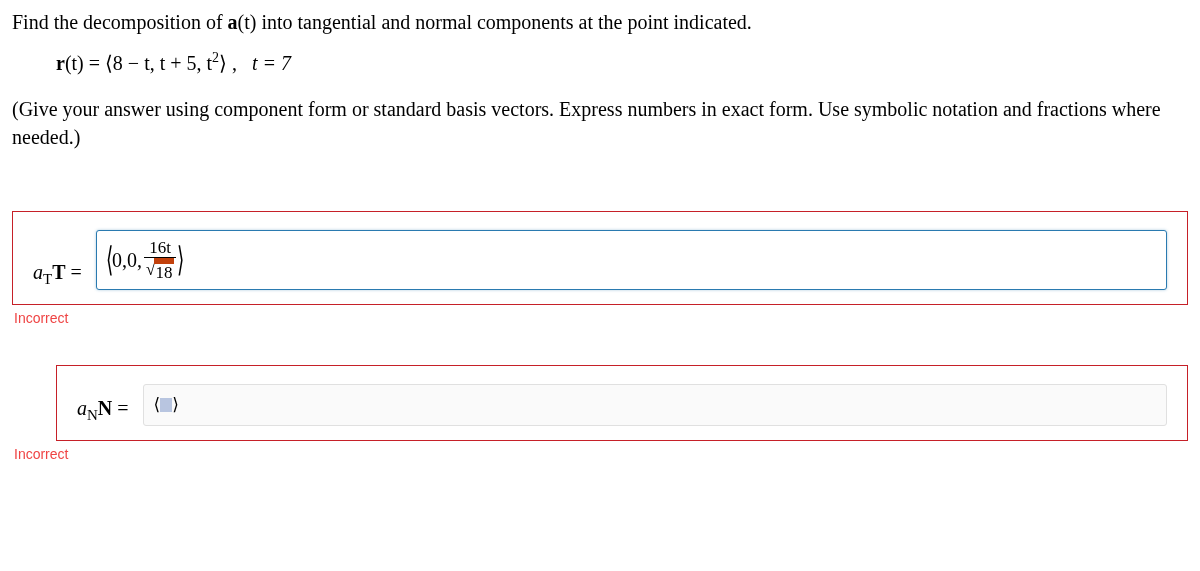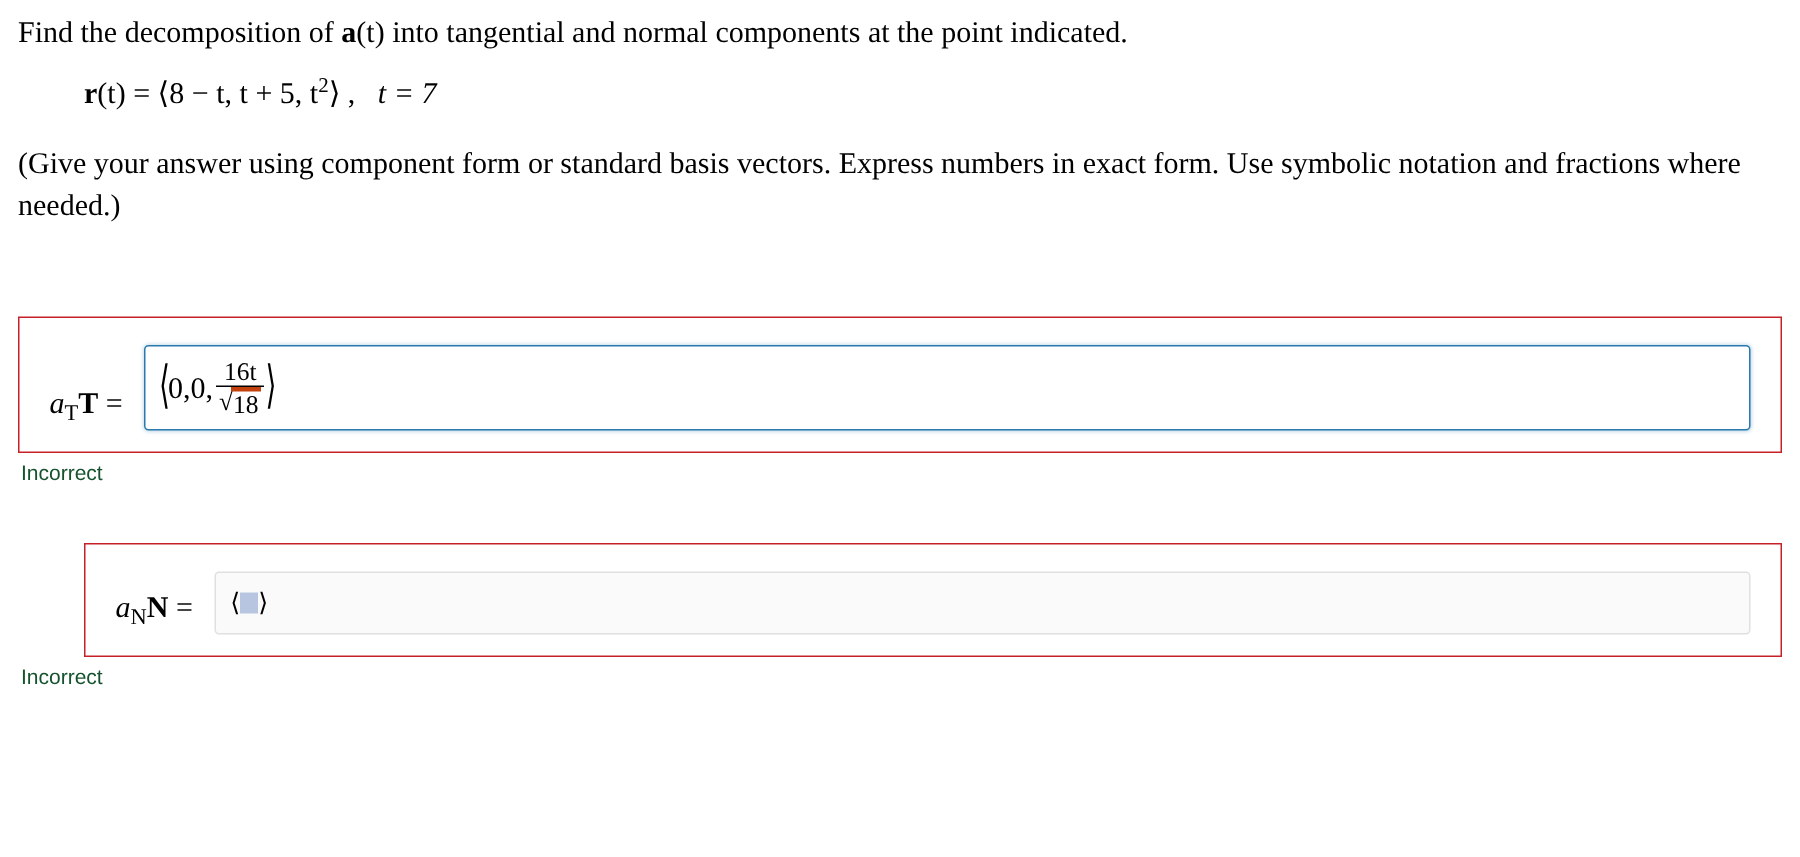--- a/index.html
+++ b/index.html
@@ -68,39 +68,39 @@
     line-height: 1.05;
     margin: 0 2px;
   }
   .frac .num { padding: 0 2px; }
   .frac .den { border-top: 1px solid #000; padding: 0 2px; }
   .sqrt {
     display: inline-flex;
     align-items: center;
   }
   .sqrt .radical { font-size: 17px; }
-  .sqrt .radicand { border-top: 3px solid #c2410c; padding: 0 2px 0 1px; margin-left: -1px; }
+  .sqrt .radicand { border-top: 6px solid #c2410c; padding: 0 2px 0 1px; margin-left: -1px; }
   .angle-br {
     font-size: 34px;
     line-height: 0.6;
     vertical-align: middle;
     font-weight: 200;
     display: inline-block;
     transform: scaleX(0.55);
     margin: 0 -4px;
   }
   .placeholder-box {
     display: inline-block;
     width: 12px;
     height: 14px;
     background: #b8c5e0;
     vertical-align: middle;
   }
   .incorrect {
-    color: #14532d;
+    color: #ef4444;
     font-family: Arial, Helvetica, sans-serif;
     font-size: 14px;
     margin: 2px 0 0 2px;
   }
   sup { font-size: 0.7em; }
 </style>
 </head>
 <body>
 
 <div class="question-text">

